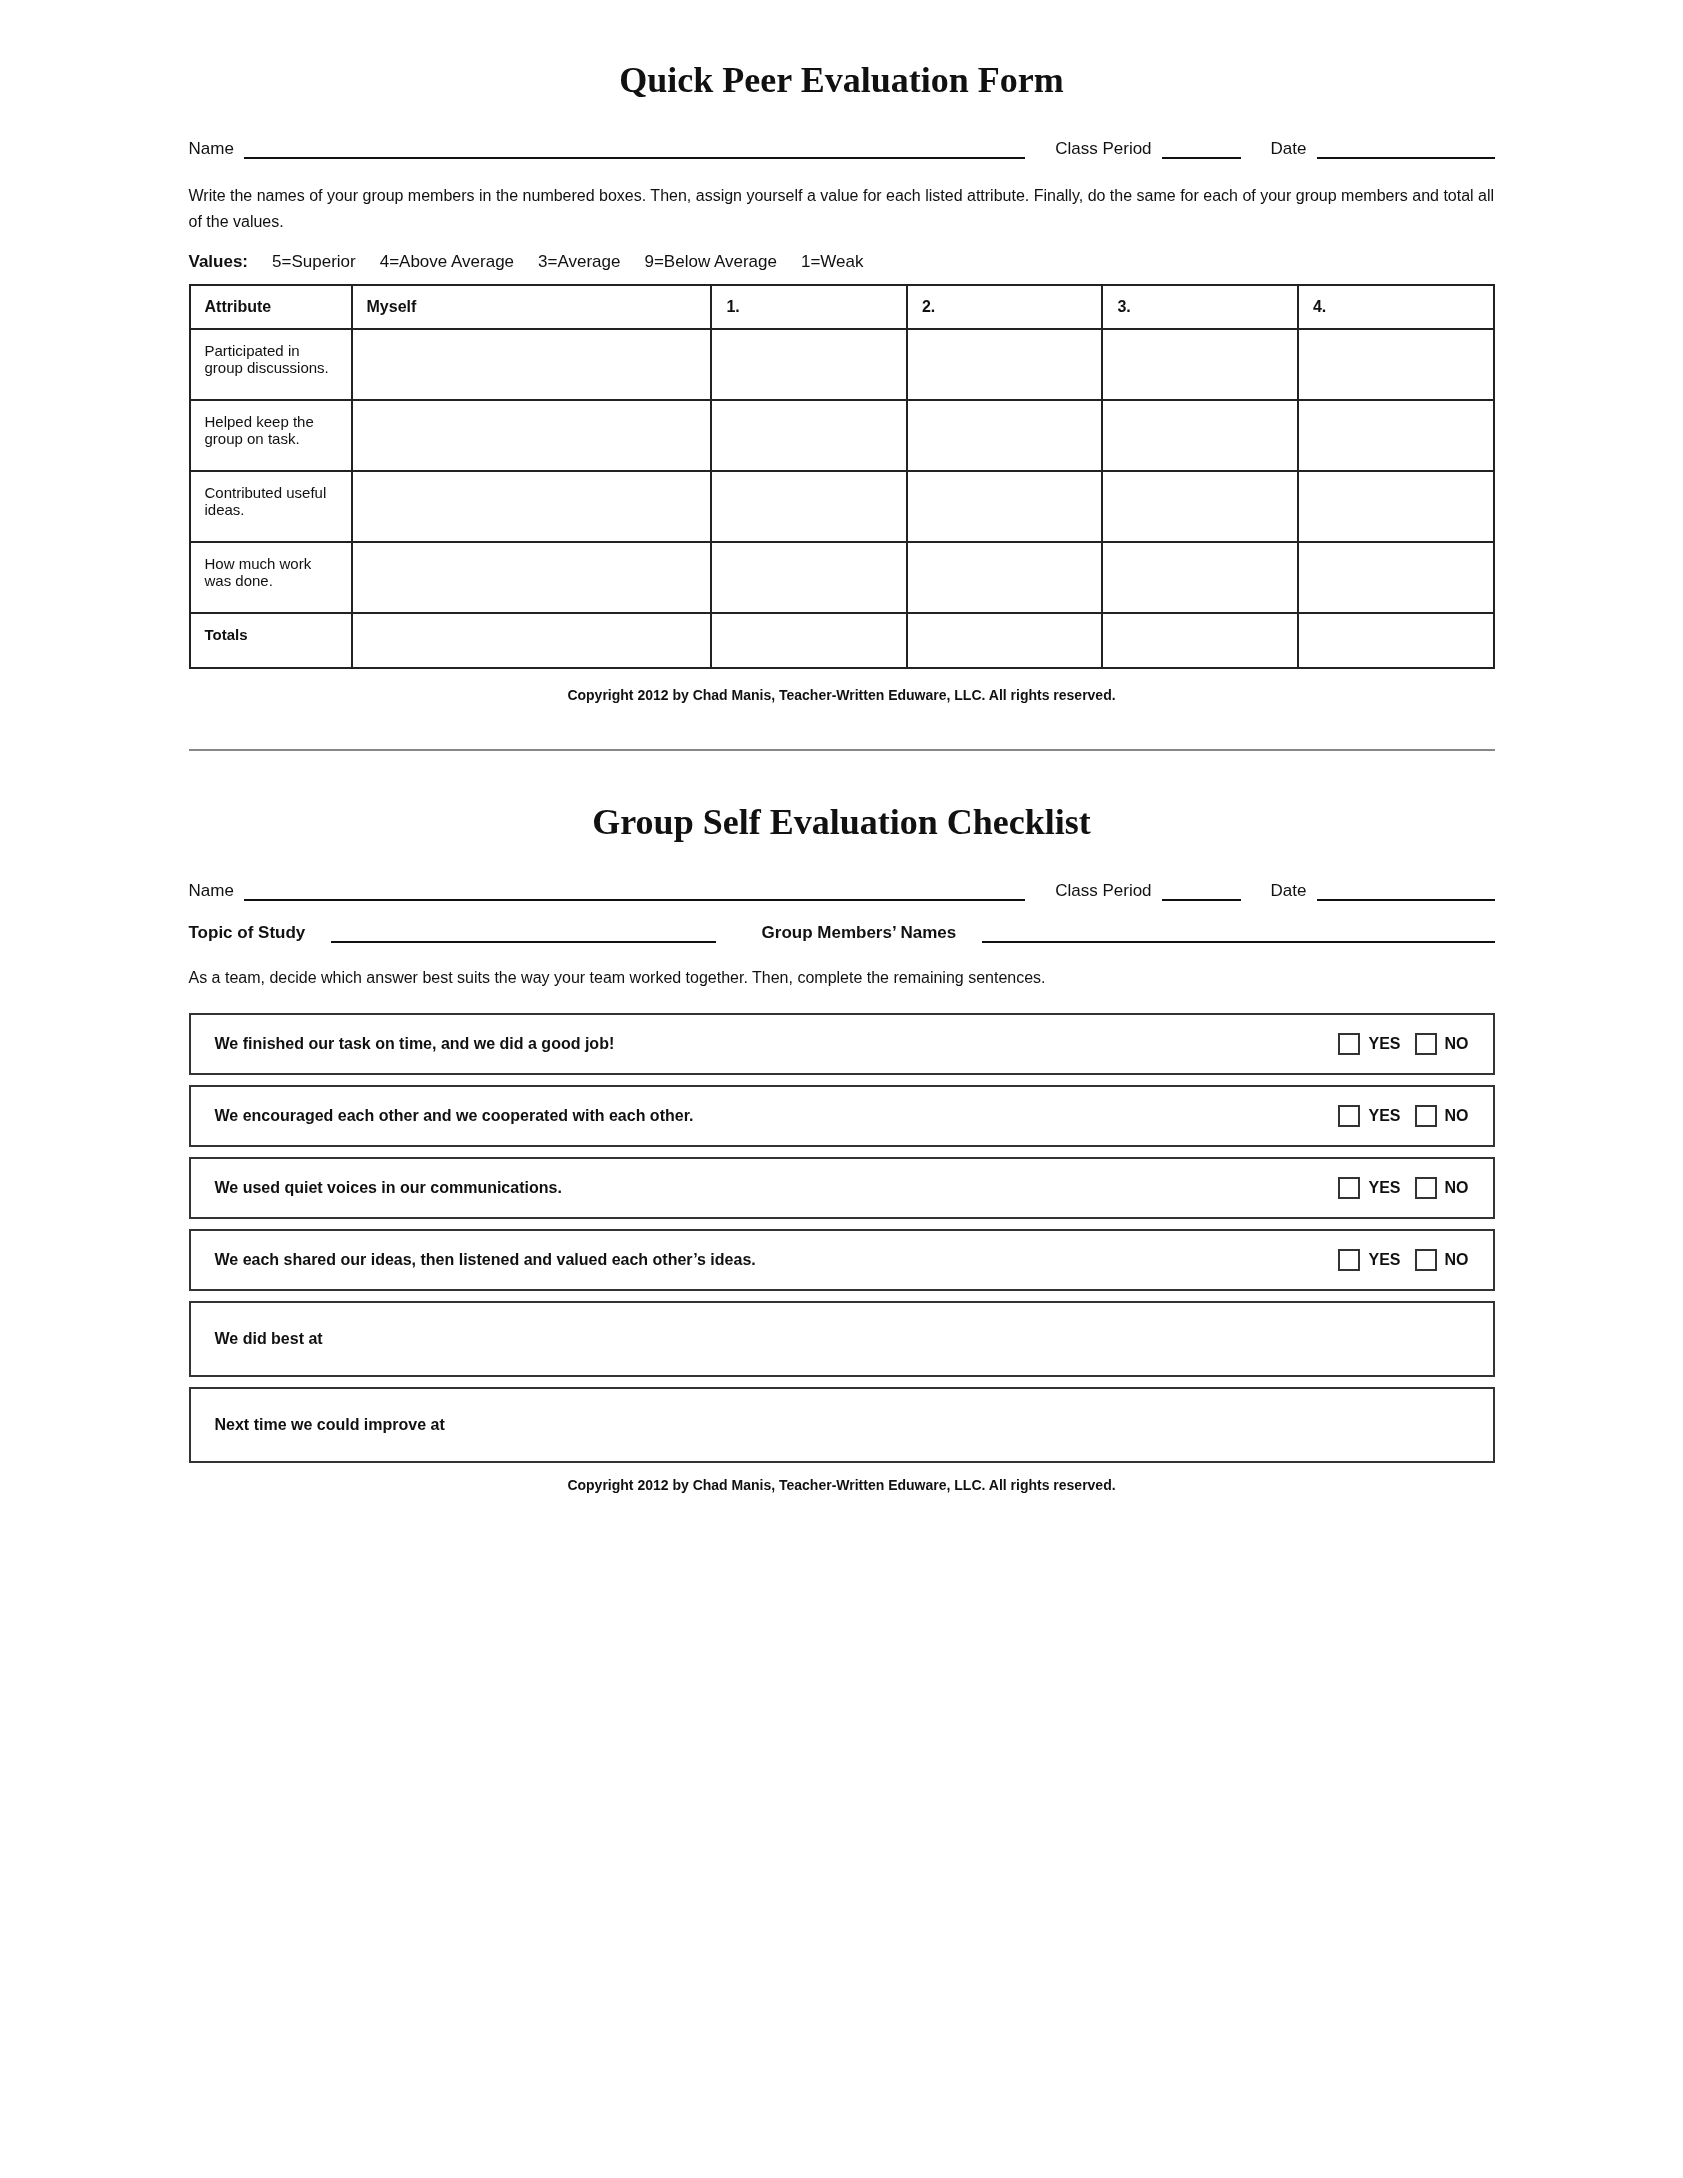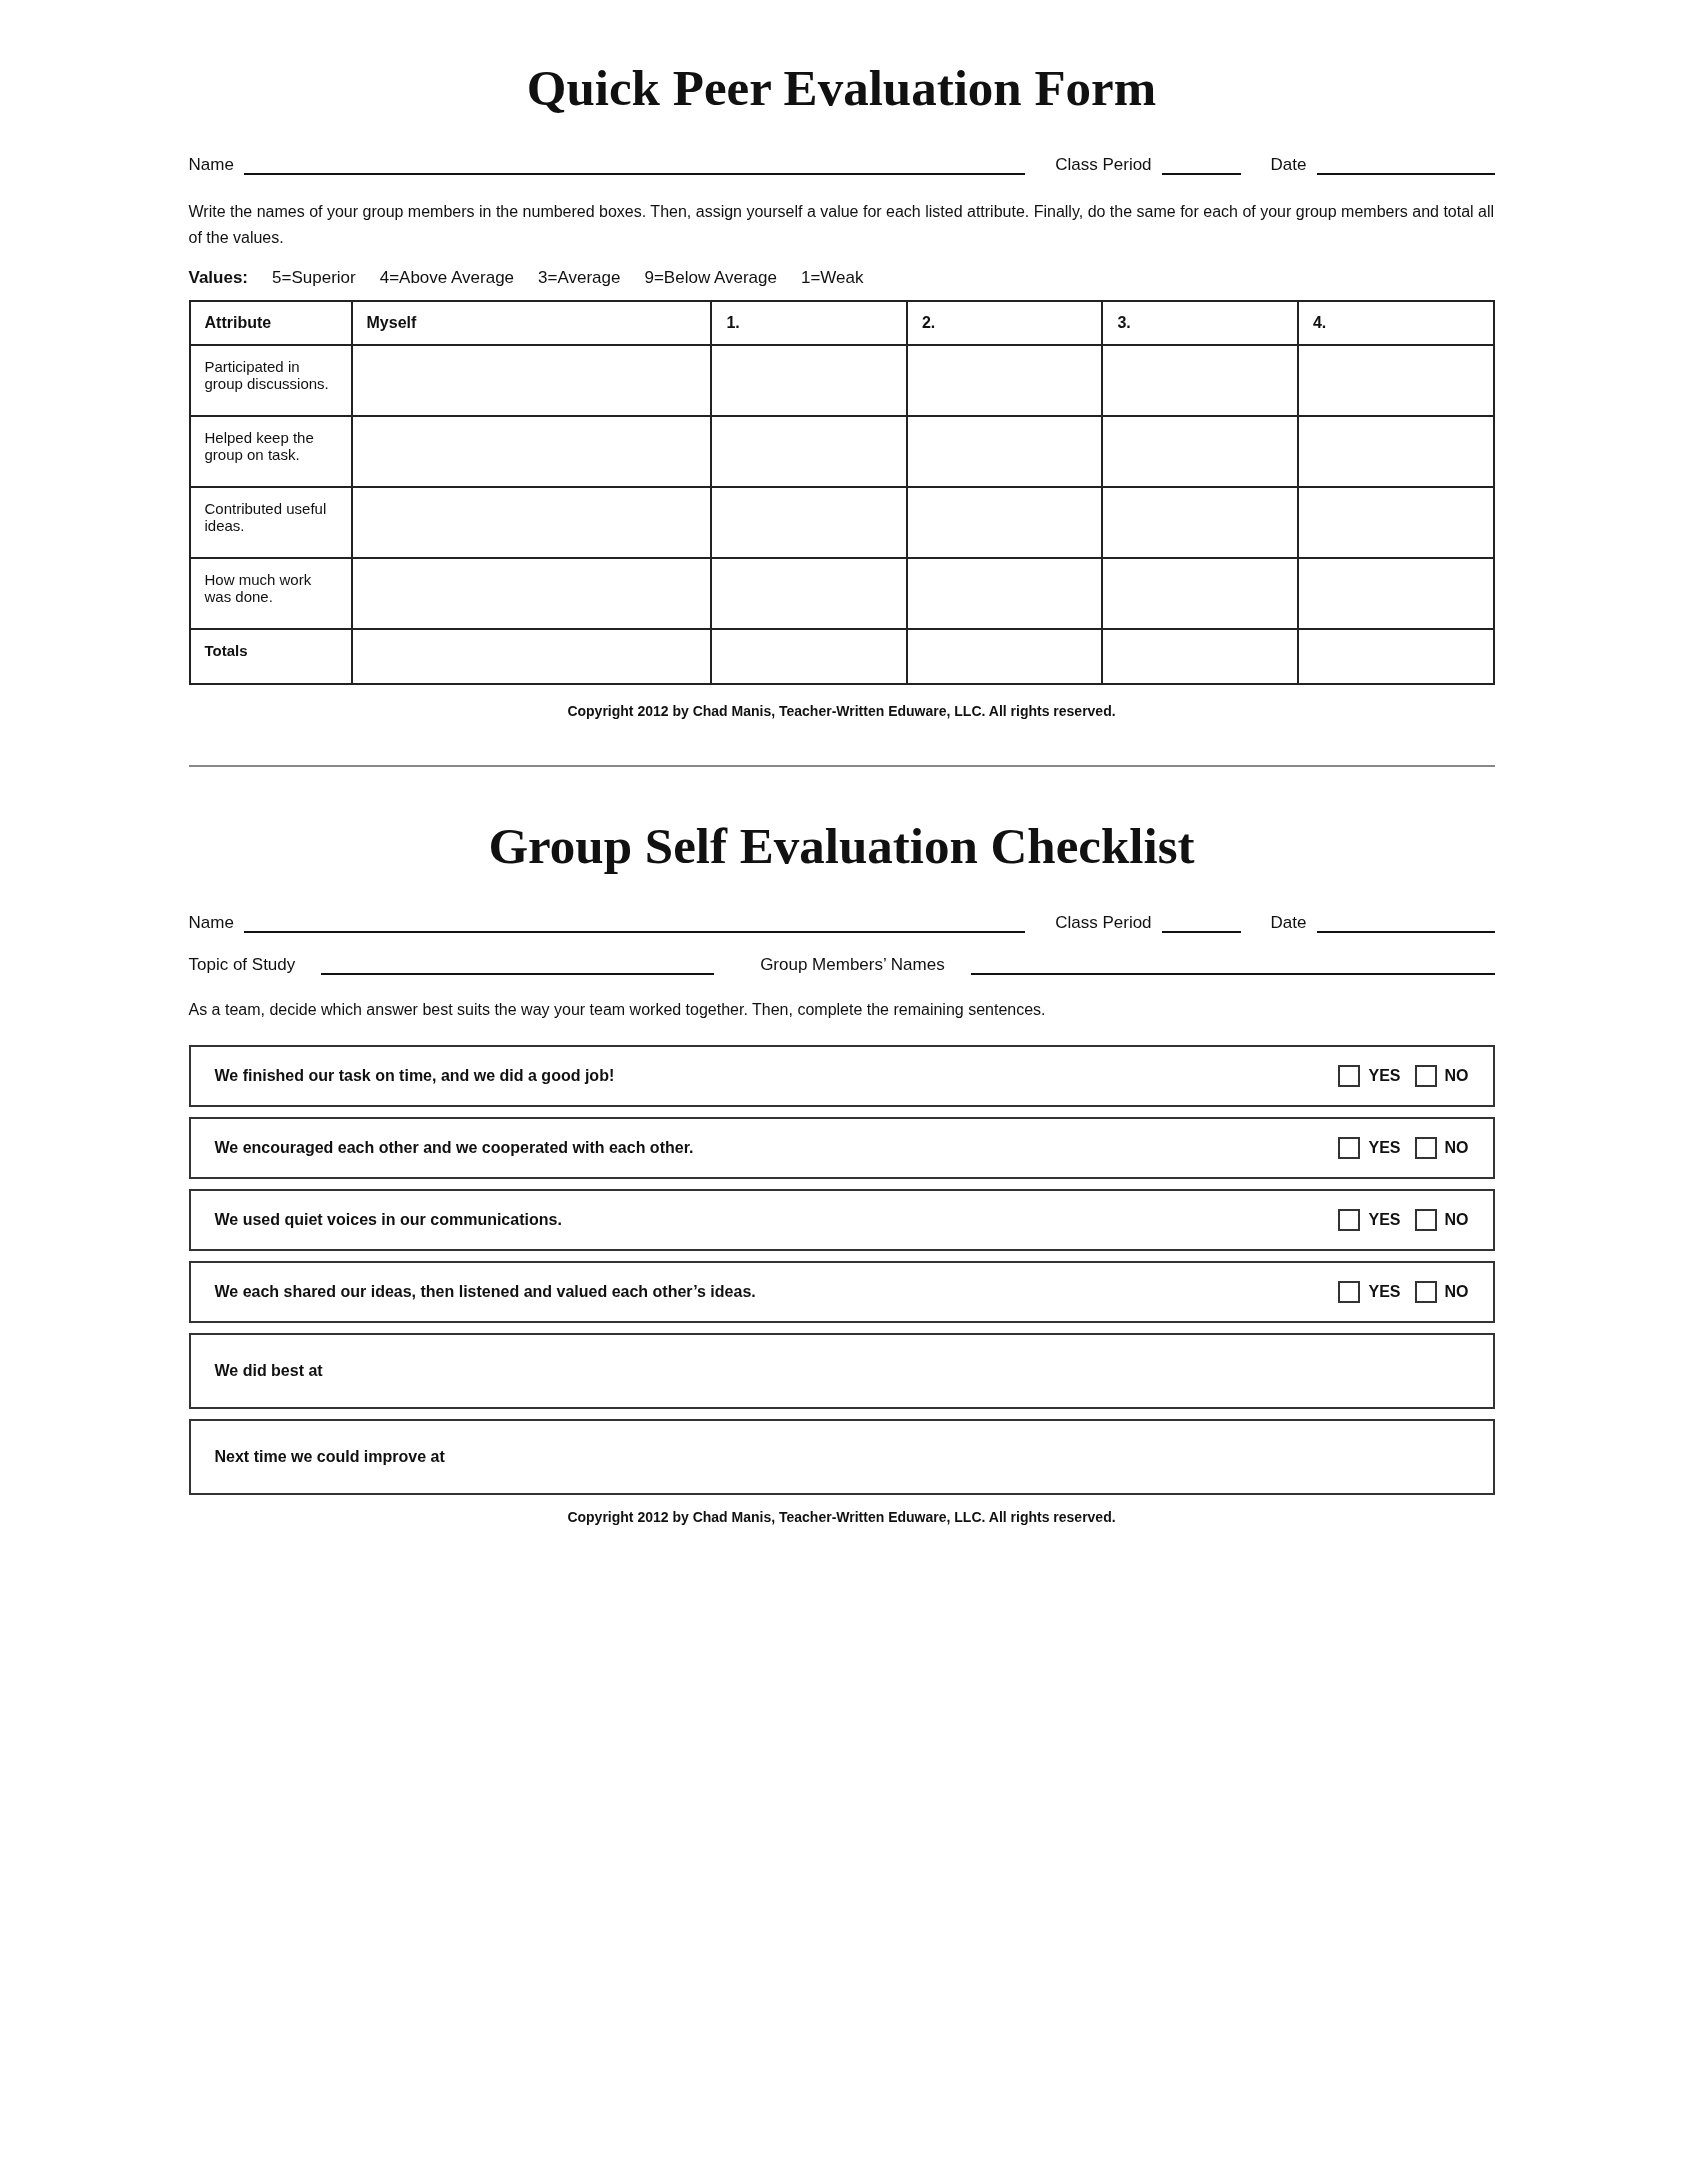--- a/index.html
+++ b/index.html
@@ -18,21 +18,21 @@
     }
 
     
     .section1 {
       padding-bottom: 40px;
       border-bottom: 2px solid #888;
     }
     .section-title {
       text-align: center;
       font-family: 'Georgia', serif;
-      font-size: 51px;
+      font-size: 36px;
       font-weight: bold;
       margin-bottom: 36px;
     }
     .name-row {
       display: flex;
       align-items: flex-end;
       gap: 10px;
       margin-bottom: 24px;
       font-size: 17px;
     }
@@ -114,20 +114,21 @@
       gap: 10px;
       margin-bottom: 20px;
       font-size: 17px;
     }
     .topic-row {
       display: flex;
       align-items: flex-end;
       gap: 26px;
       margin-bottom: 22px;
       font-size: 17px;
+      font-weight: bold;
     }
 
     .checklist-instructions {
       font-size: 16px;
       line-height: 1.6;
       margin-bottom: 22px;
     }
 
     .checklist-item {
       border: 2px solid #333;

